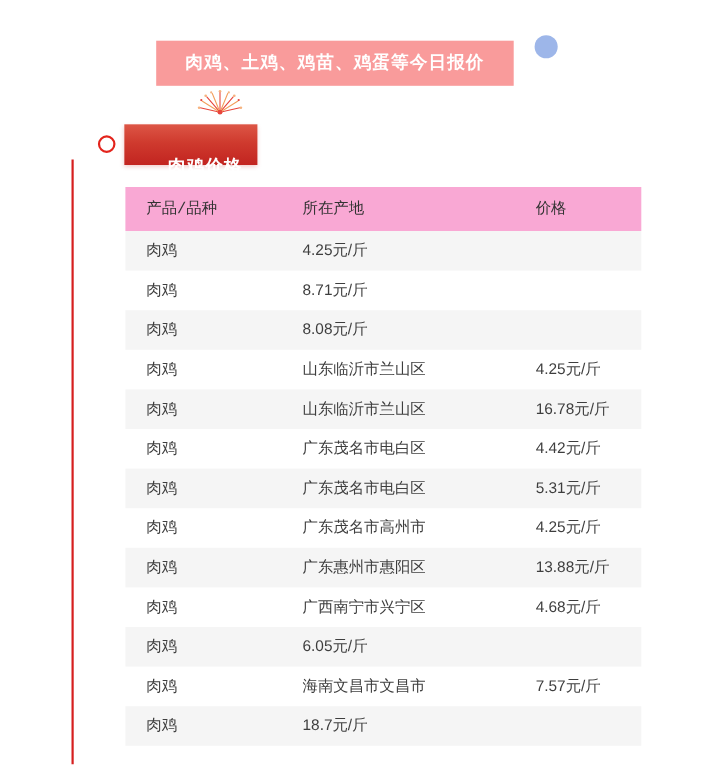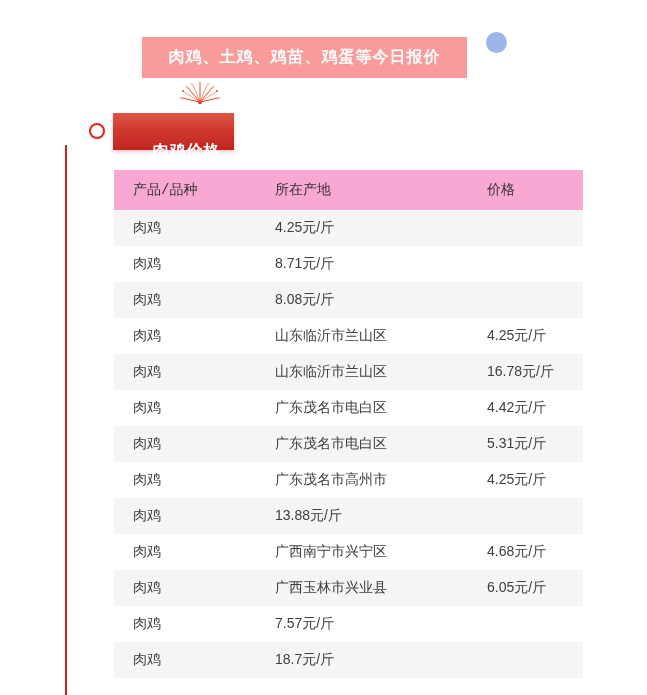--- a/index.html
+++ b/index.html
@@ -194,33 +194,34 @@
     <div class="t-cell">广东茂名市电白区</div>
     <div class="t-cell">5.31元/斤</div>
   </div>
   <div class="t-row">
     <div class="t-cell">肉鸡</div>
     <div class="t-cell">广东茂名市高州市</div>
     <div class="t-cell">4.25元/斤</div>
   </div>
   <div class="t-row alt">
     <div class="t-cell">肉鸡</div>
+    <div class="t-cell">广东惠州市惠阳区</div>
     <div class="t-cell">13.88元/斤</div>
   </div>
   <div class="t-row">
     <div class="t-cell">肉鸡</div>
     <div class="t-cell">广西南宁市兴宁区</div>
     <div class="t-cell">4.68元/斤</div>
   </div>
   <div class="t-row alt">
     <div class="t-cell">肉鸡</div>
-    <div class="t-cell">广西玉林市兴业县</div>
     <div class="t-cell">6.05元/斤</div>
   </div>
   <div class="t-row">
     <div class="t-cell">肉鸡</div>
+    <div class="t-cell">海南文昌市文昌市</div>
     <div class="t-cell">7.57元/斤</div>
   </div>
   <div class="t-row alt">
     <div class="t-cell">肉鸡</div>
     <div class="t-cell">18.7元/斤</div>
   </div>
 </div>
 
 </body></html>

